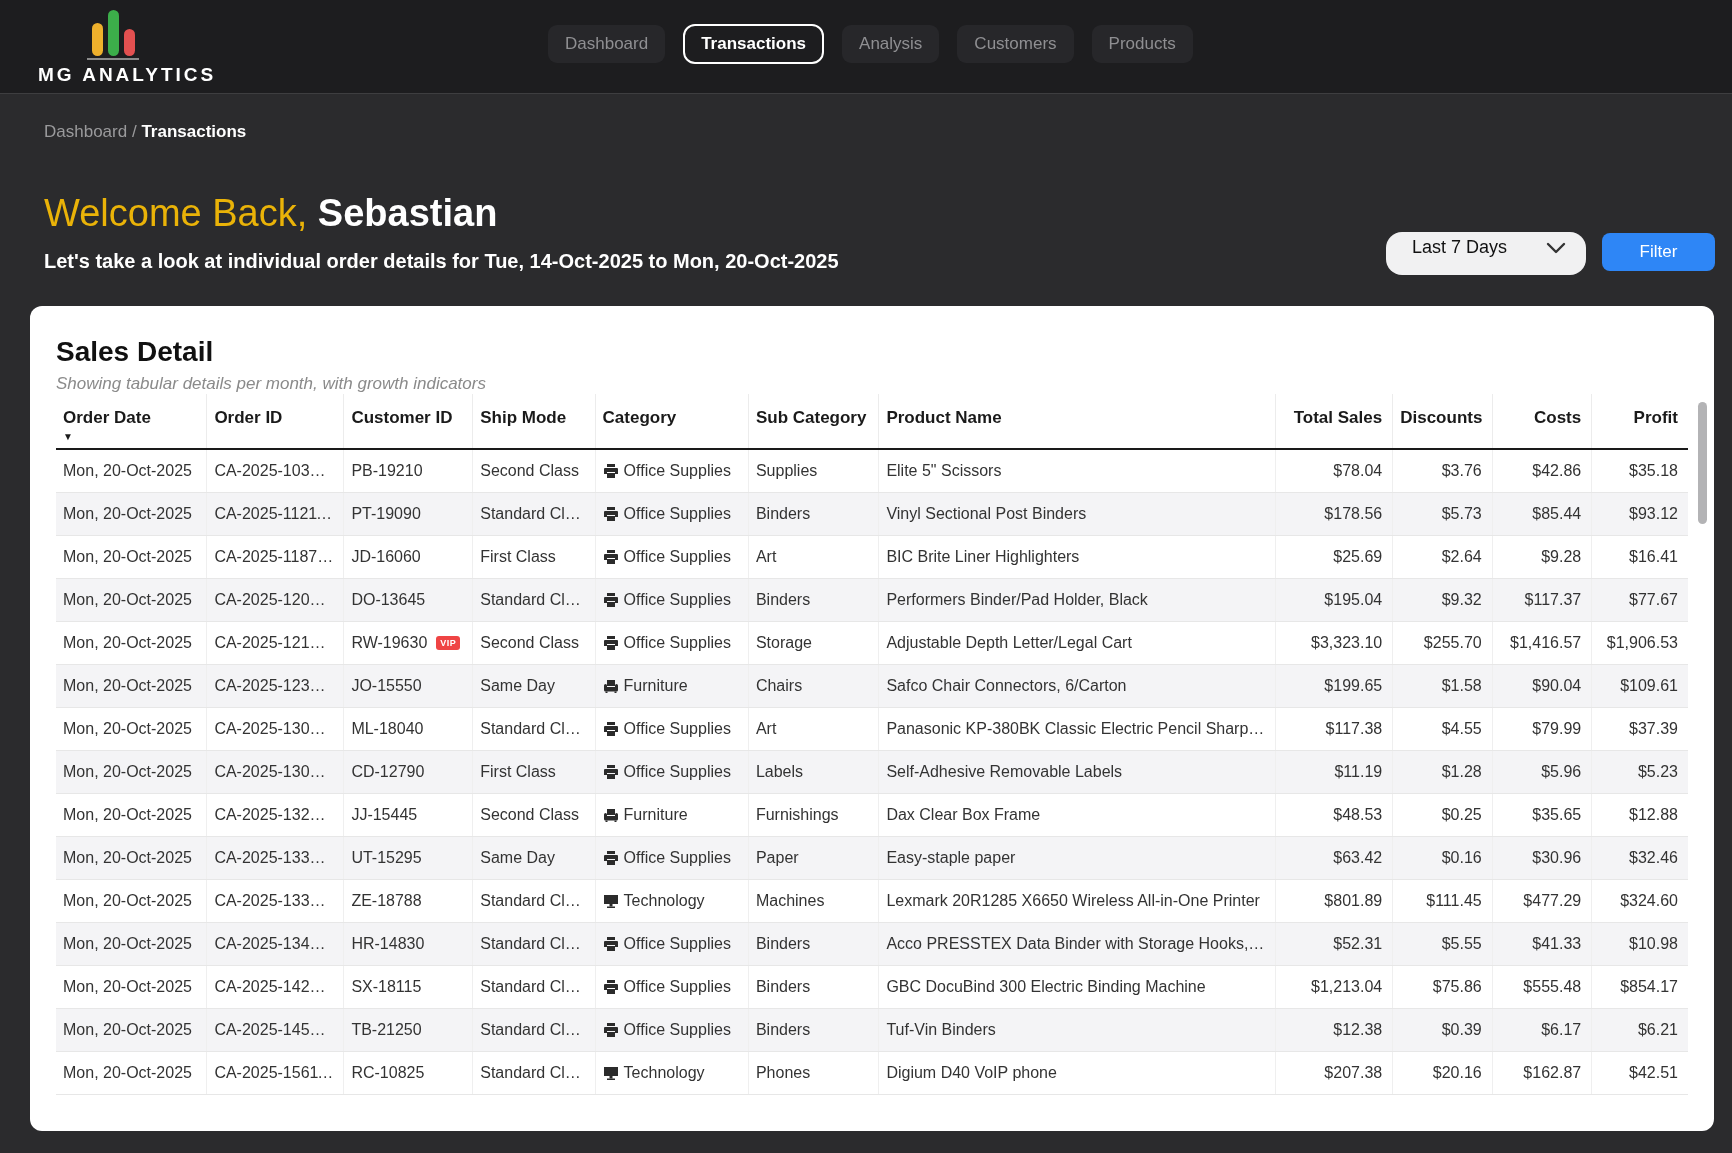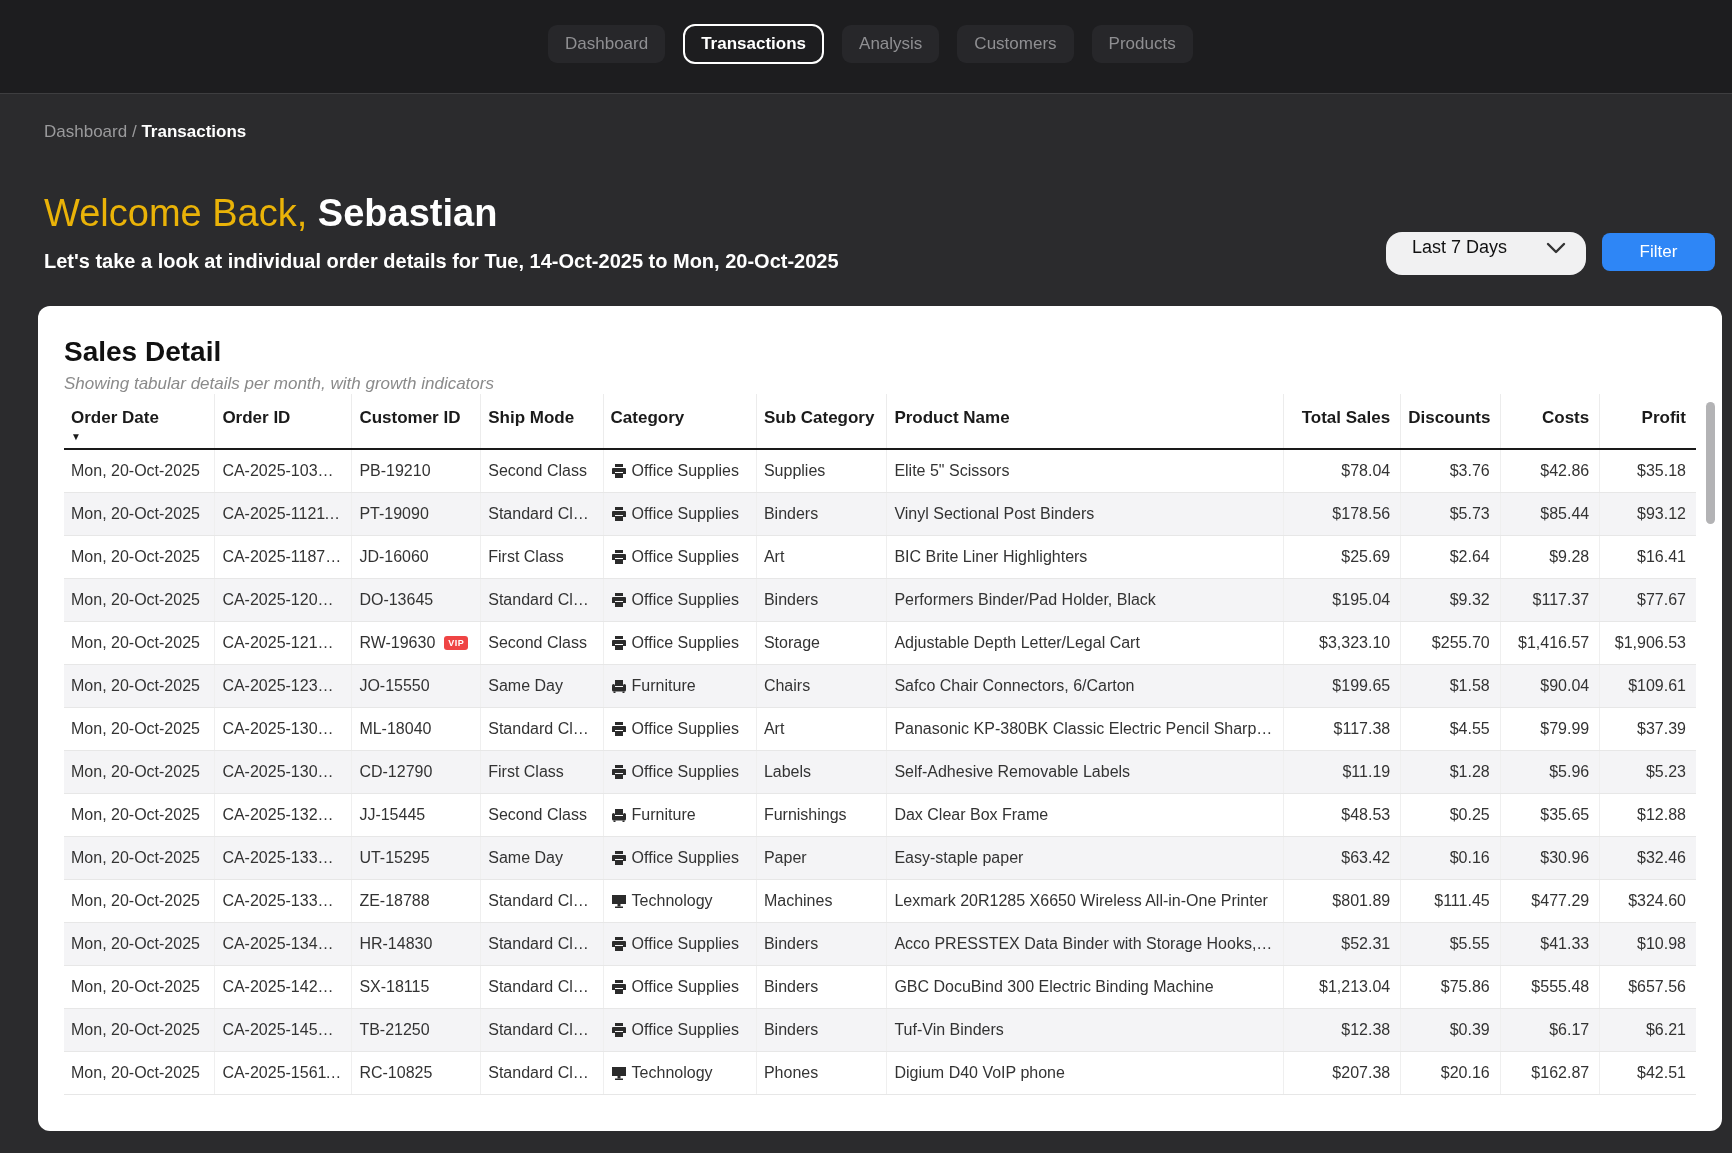--- a/index.html
+++ b/index.html
@@ -38,21 +38,21 @@
   .date-select { position:absolute; left:1386px; top:232px; width:200px; height:43px;
     background:#f1f1f2; border-radius:16px; display:flex; align-items:center;
     justify-content:space-between; padding:0 20px 12px 26px; cursor:pointer; }
   .date-select .ds-label { font-size:18px; color:#111; }
   .filter-btn { position:absolute; left:1602px; top:233px; width:113px; height:38px;
     background:#2e86f6; color:#fff; border:none; border-radius:8px;
     font-size:17px; font-weight:normal; cursor:pointer; font-family:inherit; }
 
   
   .card { position:absolute; left:30px; top:306px; width:1684px; height:825px;
-    background:#fff; border-radius:12px; padding:30px 26px 0; overflow:hidden;margin-left:8px; }
+    background:#fff; border-radius:12px; padding:30px 26px 0; overflow:hidden; }
   .card-title { font-size:28px; font-weight:bold; color:#111; }
   .card-sub { font-size:17px; font-style:italic; color:#8a8a8a; margin-top:6px; }
 
   table { width:100%; border-collapse:collapse; table-layout:fixed; }
   col.c1{width:9.25%} col.c2{width:8.4%} col.c3{width:7.9%} col.c4{width:7.5%}
   col.c5{width:9.4%} col.c6{width:8.0%} col.c7{width:24.3%} col.c8{width:7.2%}
   col.c9{width:6.1%} col.c10{width:6.1%} col.c11{width:5.9%}
 
   thead th { font-size:17px; font-weight:bold; color:#1a1a1a; text-align:left;
     padding:14px 10px 6px 7px; border-bottom:2px solid #1a1a1a;
@@ -80,20 +80,29 @@
 
   .scroll-thumb { position:absolute; right:7px; top:96px; width:9px; height:122px;
     background:#b3b3b5; border-radius:5px; cursor:grab; }
 
   .chev svg { display:block; }
 </style>
 </head>
 <body>
 
 <div class="topbar">
+  <div class="logo">
+    <div class="logo-bars">
+      <div class="bar yellow"></div>
+      <div class="bar green"></div>
+      <div class="bar red"></div>
+    </div>
+    <div class="logo-underline"></div>
+    <div class="logo-text">MG ANALYTICS</div>
+  </div>
   <div class="nav">
     <button class="nav-btn">Dashboard</button>
     <button class="nav-btn active">Transactions</button>
     <button class="nav-btn">Analysis</button>
     <button class="nav-btn">Customers</button>
     <button class="nav-btn">Products</button>
   </div>
 </div>
 
 <div class="breadcrumb">
@@ -501,21 +510,21 @@
                   </svg>
                 </span>
                 <span class="cat-label">Office Supplies</span>
               </span>
     </td>
     <td>Binders</td>
     <td>GBC DocuBind 300 Electric Binding Machine</td>
     <td class="num">$1,213.04</td>
     <td class="num">$75.86</td>
     <td class="num">$555.48</td>
-    <td class="num">$657.56</td>
+    <td class="num">$854.17</td>
   </tr>
           <tr class="alt">
     <td>Mon, 20-Oct-2025</td>
     <td>CA-2025-145834</td>
     <td>
       <span class="cust-id">TB-21250</span>
     </td>
     <td>Standard Class</td>
     <td>
       <span class="cat-cell">

